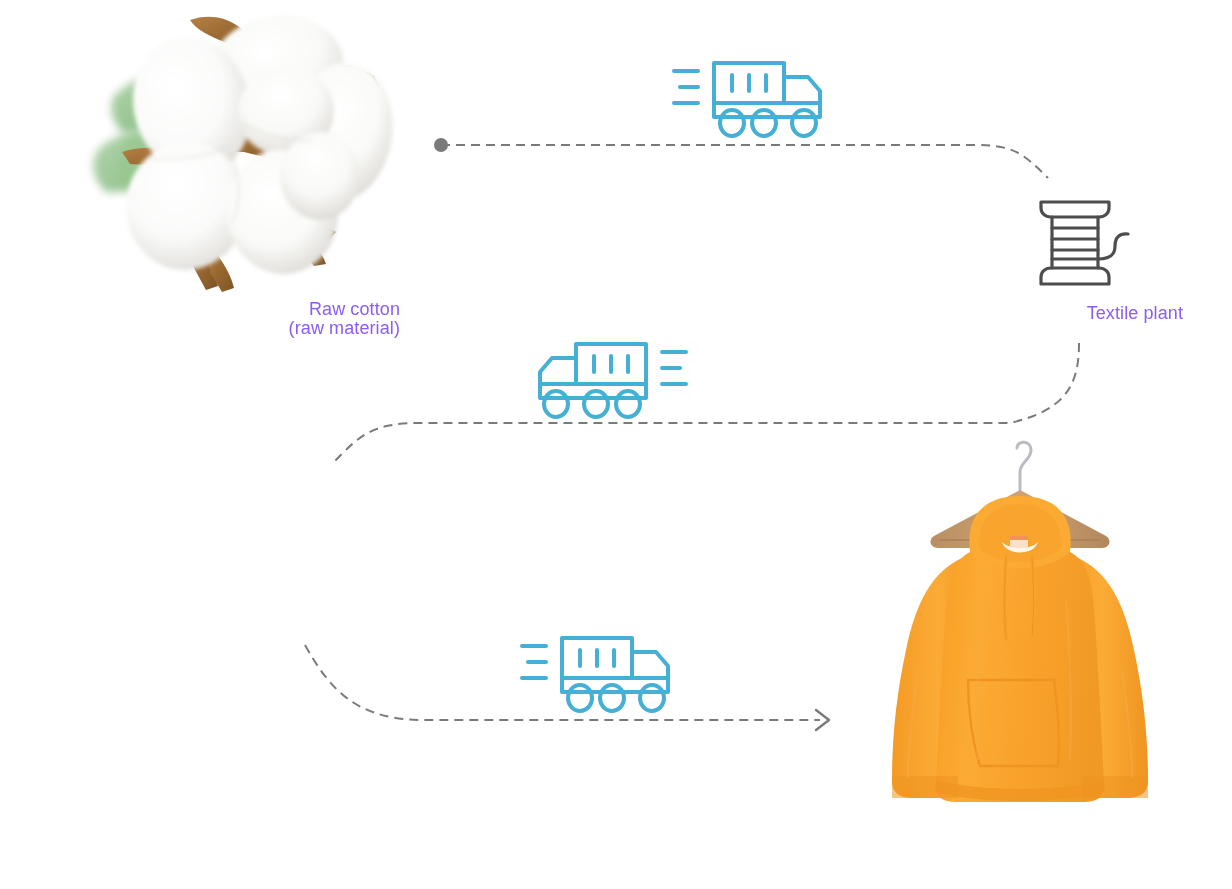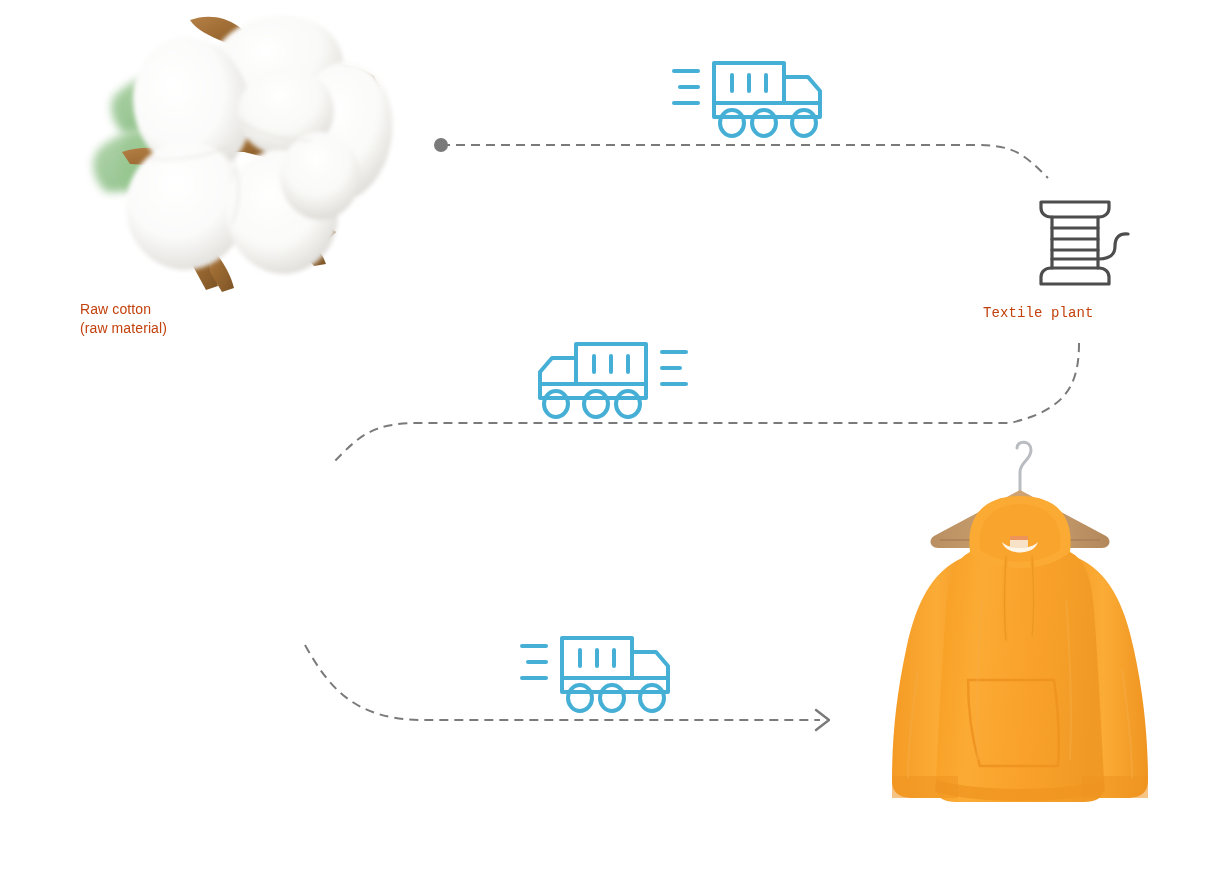--- a/index.html
+++ b/index.html
@@ -12,24 +12,24 @@
   }
   #canvas {
     position: relative;
     width: 1232px;
     height: 889px;
     background: #ffffff;
     overflow: hidden;
   }
   .node-label {
     position: absolute;
-    color: #c2410c;
-    font-size: 14px;
+    color: #8b5cf6;
+    font-size: 18px;
     line-height: 19px;
-    text-align: left;
+    text-align: right;
     white-space: pre;
     letter-spacing: 0.1px;
   }
   .stage {
     position: absolute;
   }
   .flow-layer {
     position: absolute;
     left: 0;
     top: 0;
@@ -134,21 +134,21 @@
         <line x1="19" y1="21" x2="19" y2="72"></line>
         <line x1="65" y1="21" x2="65" y2="72"></line>
         <line x1="19" y1="32" x2="65" y2="32"></line>
         <line x1="19" y1="43" x2="65" y2="43"></line>
         <line x1="19" y1="54" x2="65" y2="54"></line>
         <line x1="19" y1="63" x2="65" y2="63"></line>
         <path d="M 8,88 L 76,88 L 76,81 C 76,76 72,72 66,72 L 18,72 C 12,72 8,76 8,81 Z"></path>
         <path d="M 65,63 C 78,63 82,58 82,50 C 82,42 86,37 95,38"></path>
       </g>
     </svg>
-    <div class="node-label" style="left:-50px; top:108px; width:200px;font-family:Liberation Mono, monospace;">Textile plant</div>
+    <div class="node-label" style="left:-50px; top:108px; width:200px;">Textile plant</div>
   </div>
 
 
   <div class="stage" style="left:862px; top:440px; width:316px; height:390px;">
     <svg class="icon-svg" width="316" height="390" viewBox="0 0 316 390">
       <defs>
         <linearGradient id="hoodG" x1="0%" y1="0%" x2="100%" y2="12%">
           <stop offset="0%" stop-color="#f89d22"></stop>
           <stop offset="28%" stop-color="#fbab34"></stop>
           <stop offset="60%" stop-color="#f9a12b"></stop>

